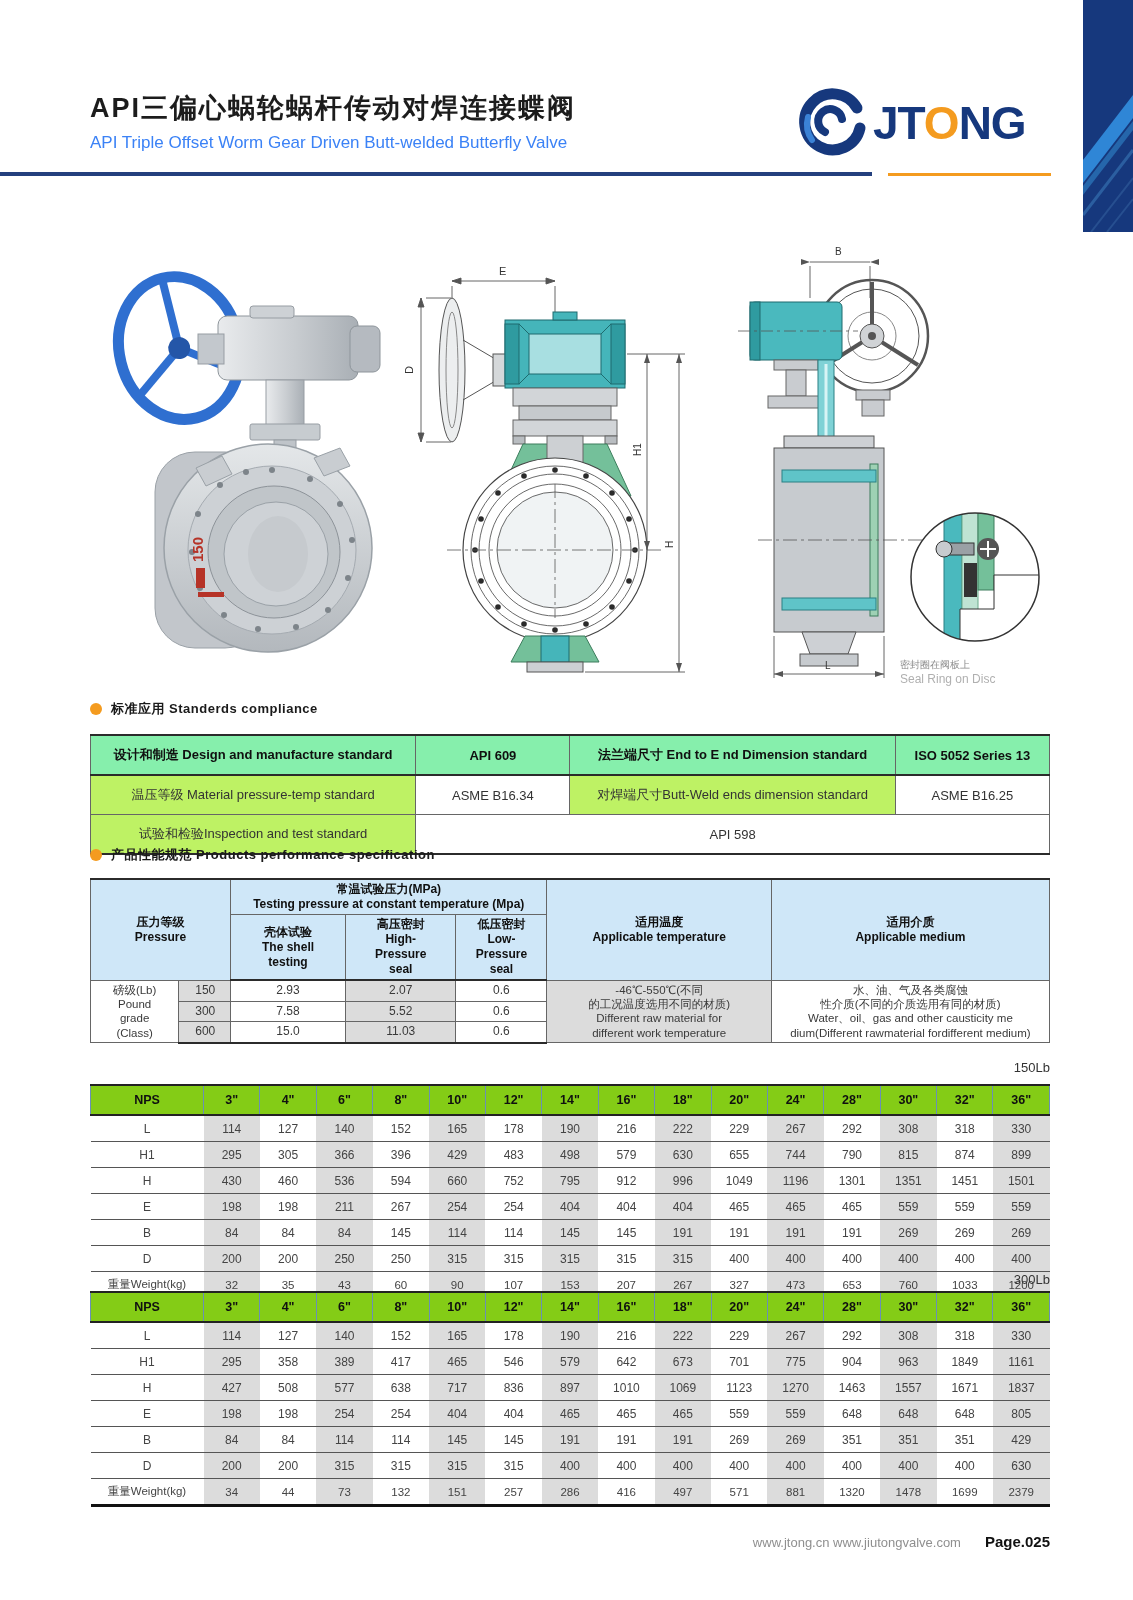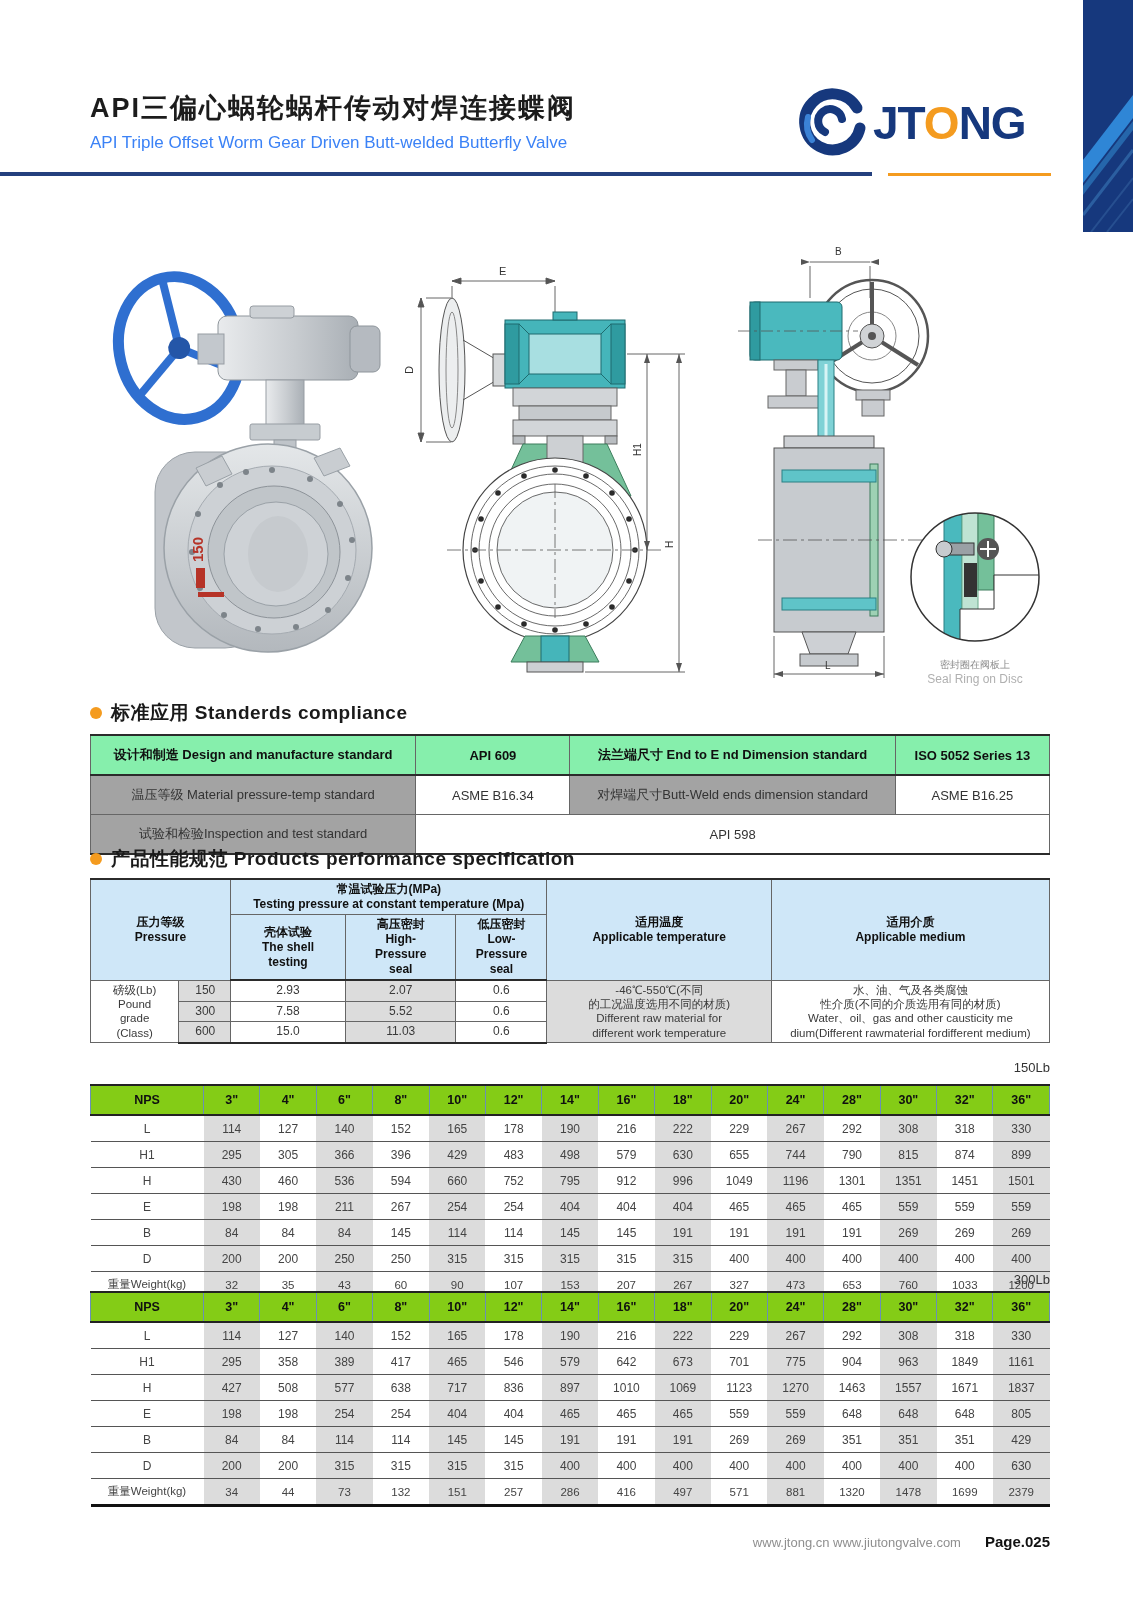--- a/index.html
+++ b/index.html
@@ -10,36 +10,36 @@
   .header-title{position:absolute;left:90px;top:90px;}
   .title-zh{font-size:27px;font-weight:bold;letter-spacing:2px;color:#1c1c1c;}
   .title-en{font-size:17px;margin-top:7px;color:#3b82f6;}
   .rule-navy{position:absolute;left:0;top:172px;width:872px;height:4px;background:#24407e;}
   .rule-orange{position:absolute;left:888px;top:173px;width:163px;height:3px;background:#f49b1f;}
   .logo{position:absolute;left:795px;top:86px;display:flex;align-items:center;}
   .logo-text{font-size:46px;font-weight:800;letter-spacing:-1px;color:#16387d;line-height:1;margin-left:6px;}
   .logo-o{color:#f49b1f;}
   
   .drawing{position:absolute;}
-  .detail-caption{width:150px;text-align:center;margin-top:4px;}
+  .detail-caption{width:150px;text-align:left;margin-top:4px;}
   .detail-caption .zh{font-size:10px;color:#8a8a8a;}
   .detail-caption .en{font-size:12px;color:#b0b0b0;}
   
   .section-title{position:absolute;left:90px;display:flex;align-items:center;}
   .bullet{width:12px;height:12px;border-radius:50%;background:#f49b1f;margin-right:9px;flex:none;}
-  .section-title h2{margin:0;font-size:19px;font-weight:bold;color:#1a1a1a;letter-spacing:.5px;}
+  .section-title h2{margin:0;font-size:13px;font-weight:bold;color:#1a1a1a;letter-spacing:.5px;}
   .rating-label{position:absolute;left:90px;width:960px;text-align:right;font-size:13px;color:#333;}
   
   .std-table{position:absolute;left:90px;top:734px;width:960px;border-collapse:collapse;
              font-size:13px;color:#333;table-layout:fixed;}
   .std-table td{border:1px solid #666;height:34px;text-align:center;padding:2px 6px;}
   .std-table tr:first-child td{background:#86efac;font-weight:bold;color:#101010;
                                border-top:2px solid #2b2b2b;border-bottom:2px solid #2b2b2b;}
   .std-table tr:last-child td{border-bottom:2px solid #2b2b2b;}
-  .std-table .gray{background:#a3a3a3;}
+  .std-table .gray{background:#bef264;}
   
   .perf-table{position:absolute;left:90px;top:878px;width:960px;border-collapse:collapse;
               font-size:12px;color:#3a3a3a;table-layout:fixed;}
   .perf-table th,.perf-table td{border:1px solid #666;text-align:center;vertical-align:middle;
               white-space:pre-line;padding:2px 16px;line-height:1.25;}
   .perf-table th{background:#cfe7f8;font-weight:bold;color:#101010;}
   .perf-table thead tr:first-child th{border-top:2px solid #2b2b2b;}
   .perf-table tbody tr:last-child td{border-bottom:2px solid #2b2b2b;}
   .perf-table thead tr:last-child th{border-bottom:2px solid #2b2b2b;}
   .perf-table td.gray, .perf-table .gray{background:#dcdcdc;}

